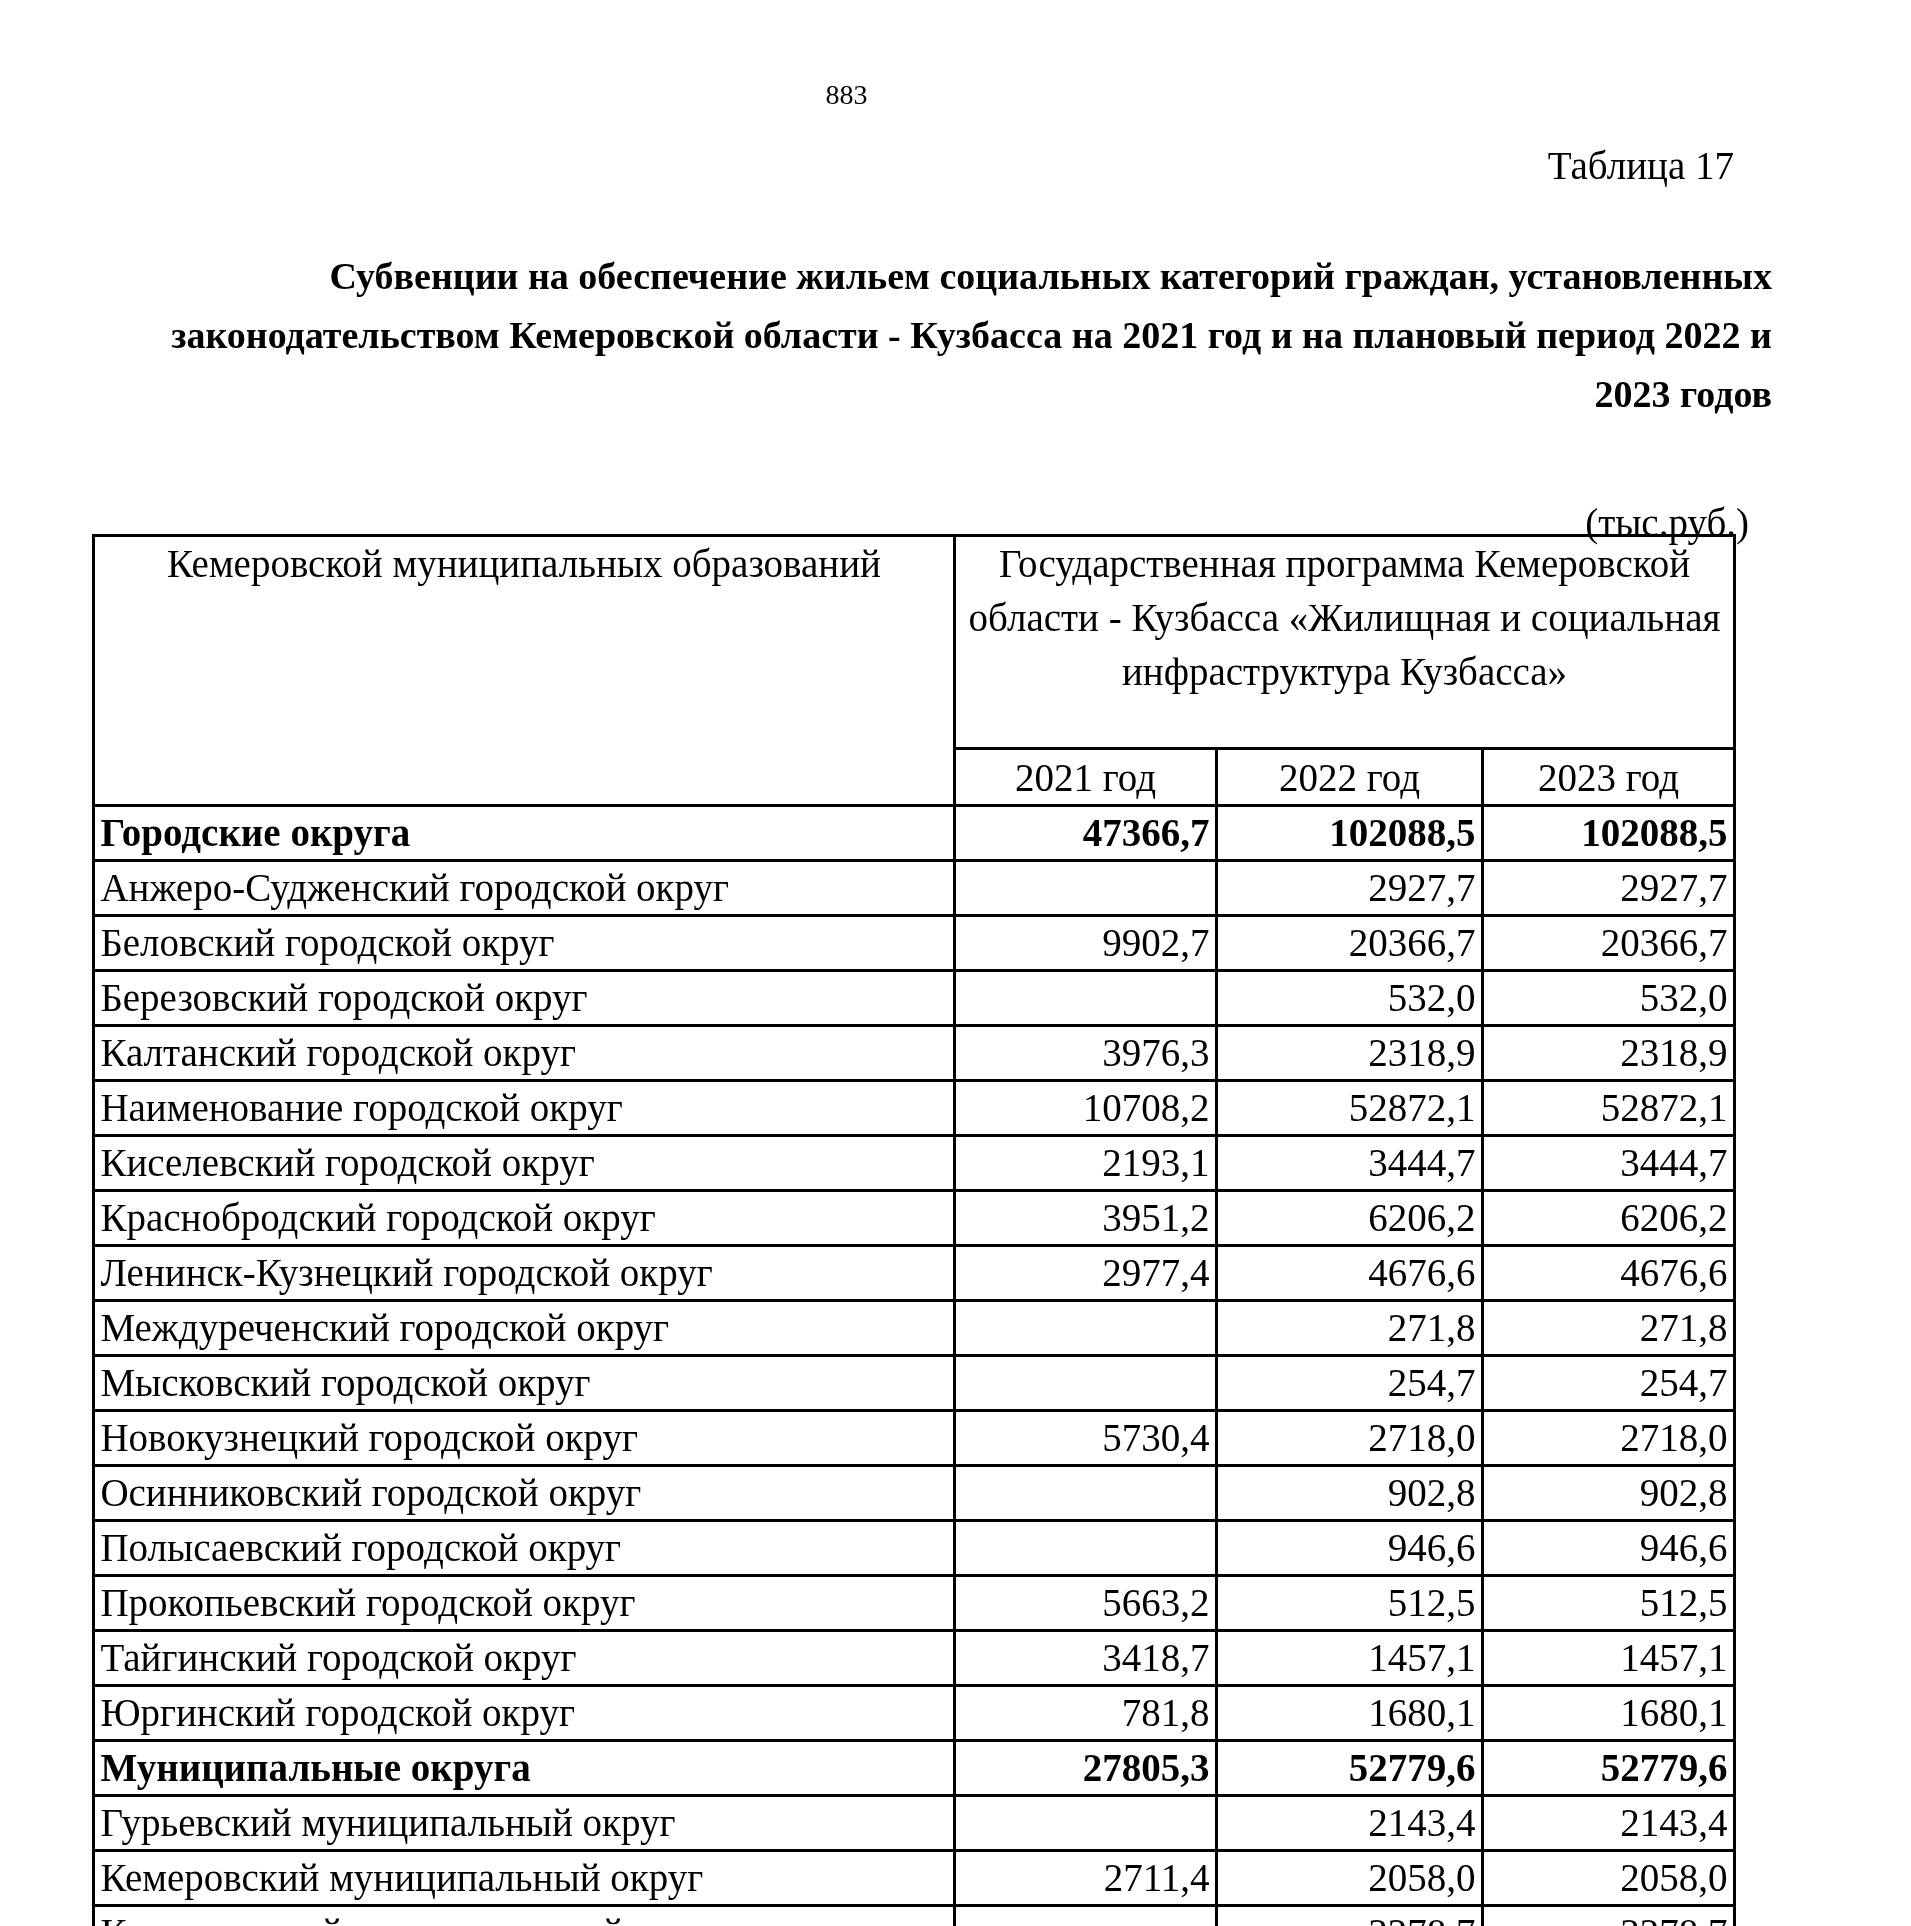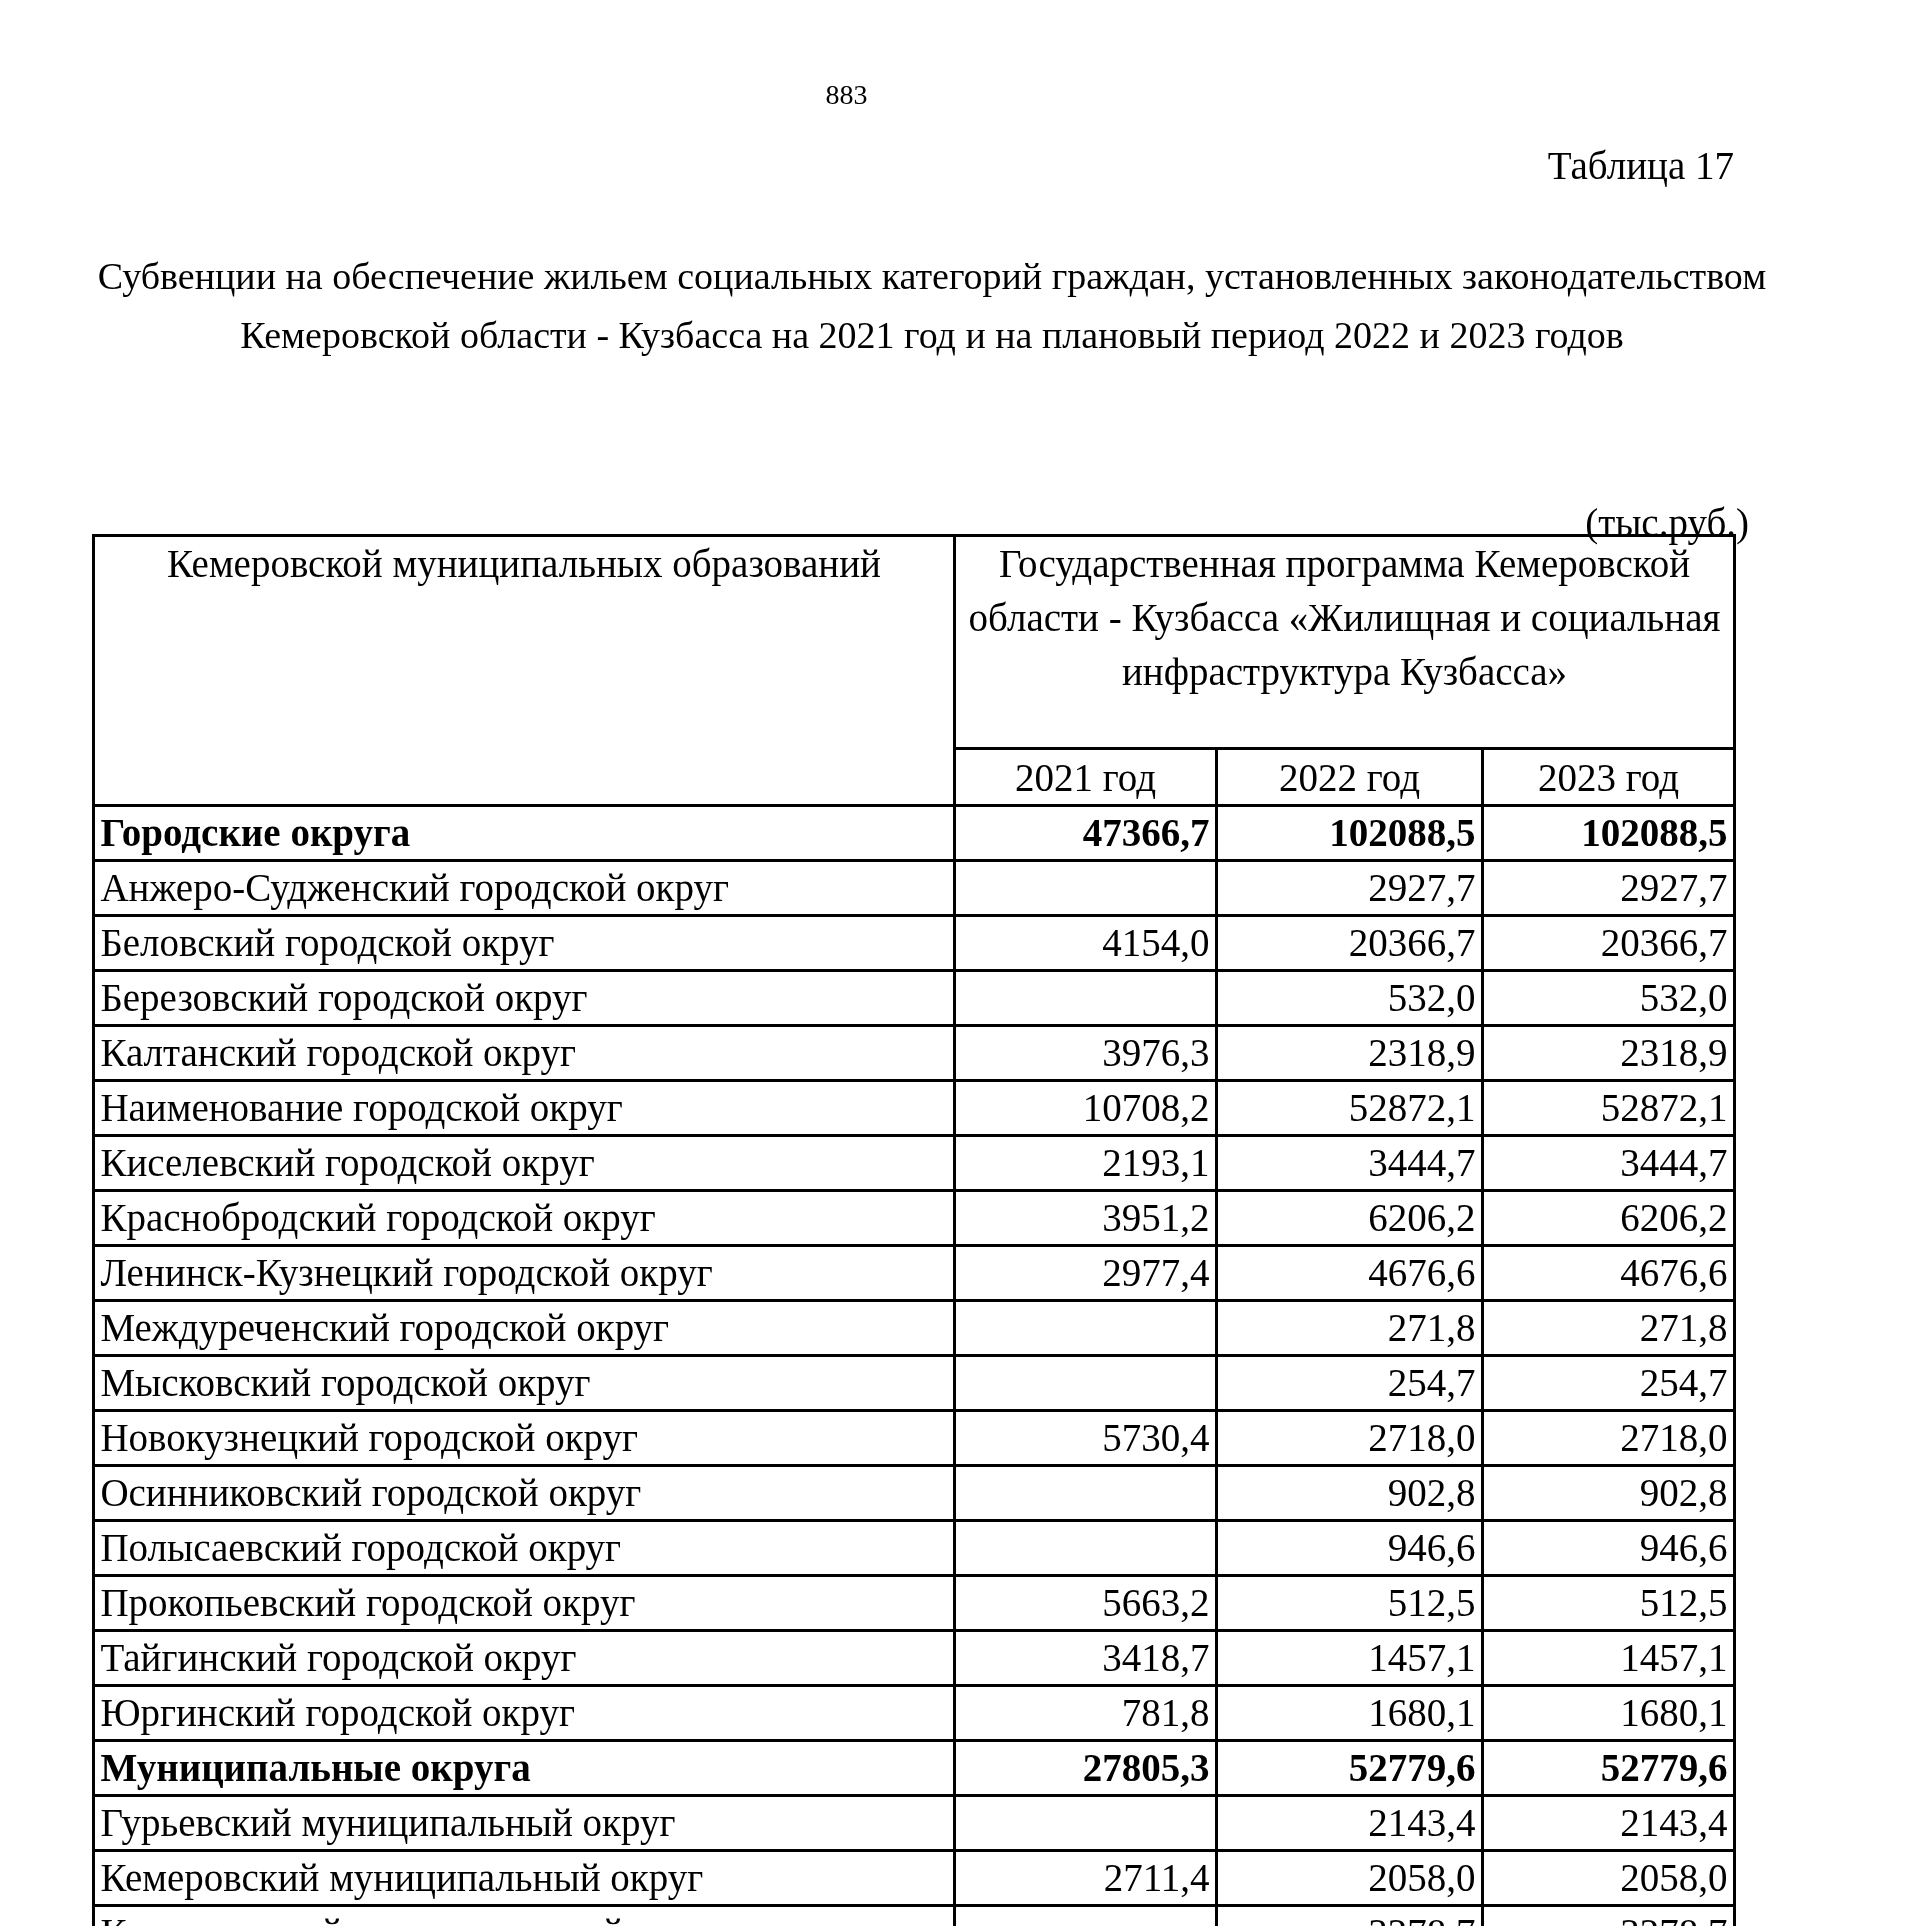--- a/index.html
+++ b/index.html
@@ -4,21 +4,21 @@
 <style>
   html, body { margin: 0; padding: 0; background: #ffffff; }
   body {
     width: 1911px; height: 2703px; position: relative; overflow: hidden;
     font-family: "Liberation Serif", "DejaVu Serif", serif; color: #000;
   }
   .page-number { position: absolute; top: 79px; left: 0; width: 1693px; text-align: center; font-size: 28px; }
   .table-label { position: absolute; top: 143px; right: 177px; font-size: 39px; }
   .title {
     position: absolute; top: 247px; left: 92px; width: 1680px;
-    text-align: center; font-weight: normal; font-size: 38px; line-height: 59px;
+    text-align: right; font-weight: bold; font-size: 38px; line-height: 59px;
   }
   .units { position: absolute; top: 478px; right: 162px; font-size: 39px; margin-top: 22px; }
   table.data {
     position: absolute; top: 534px; left: 92px; width: 1641px;
     border-collapse: collapse; table-layout: fixed; font-size: 39px;
   }
   table.data td, table.data th { border: 3.5px solid #000; padding: 0 5.4px; font-weight: normal; }
   .col-name { width: 861px; }
   .col-y1 { width: 262px; }
   .col-y2 { width: 266px; }
@@ -64,21 +64,21 @@
         <td class="num">102088,5</td>
       </tr>
       <tr>
         <td>Анжеро-Судженский городской округ</td>
         <td class="num"></td>
         <td class="num">2927,7</td>
         <td class="num">2927,7</td>
       </tr>
       <tr>
         <td>Беловский городской округ</td>
-        <td class="num">4154,0</td>
+        <td class="num">9902,7</td>
         <td class="num">20366,7</td>
         <td class="num">20366,7</td>
       </tr>
       <tr>
         <td>Березовский городской округ</td>
         <td class="num"></td>
         <td class="num">532,0</td>
         <td class="num">532,0</td>
       </tr>
       <tr>

